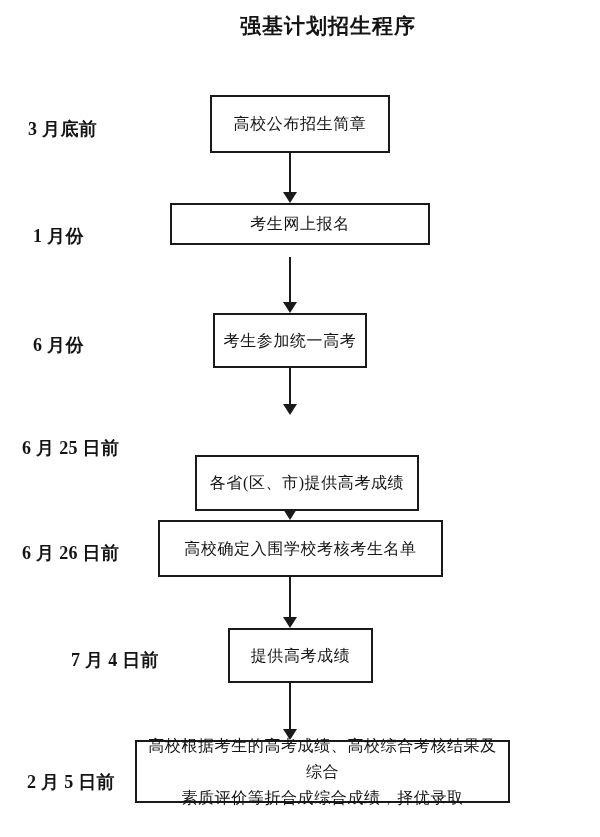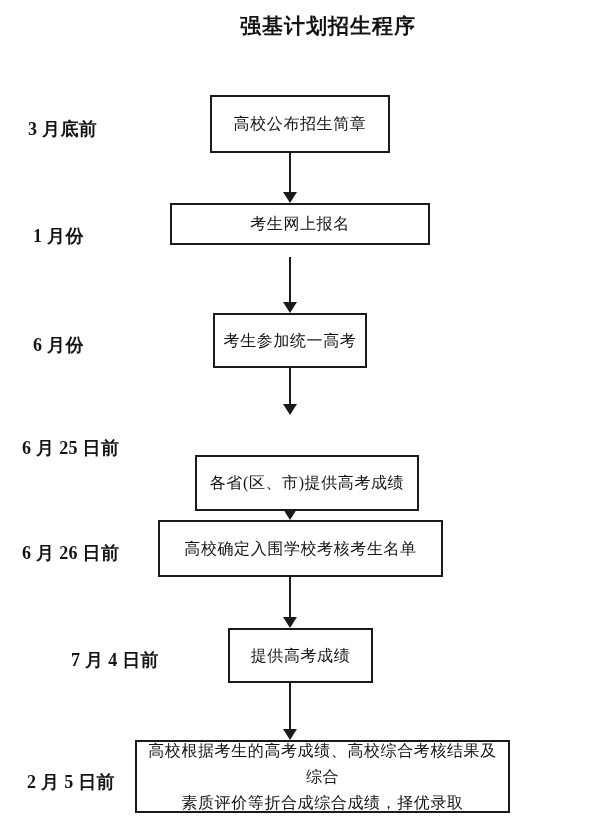--- a/index.html
+++ b/index.html
@@ -139,18 +139,18 @@
       </div>
       <div class="stage-label" style="left: 22px; top: 541px;">6 月 26 日前</div>
       <div class="stage-box" style="left: 158px; top: 520px; width: 285px; height: 57px;">
         <div class="stage-box-text">高校确定入围学校考核考生名单</div>
       </div>
       <div class="stage-label" style="left: 27px; top: 648px; margin-left: 44px;">7 月 4 日前</div>
       <div class="stage-box" style="left: 228px; top: 628px; width: 145px; height: 55px;">
         <div class="stage-box-text">提供高考成绩</div>
       </div>
       <div class="stage-label" style="left: 27px; top: 770px;">2 月 5 日前</div>
-      <div class="stage-box" style="left: 135px; top: 740px; width: 375px; height: 73px;">
+      <div class="stage-box" style="left: 135px; top: 740px; width: 375px; height: 63px;">
         <div class="stage-box-text">高校根据考生的高考成绩、高校综合考核结果及综合
 素质评价等折合成综合成绩，择优录取</div>
       </div>
     </div>
 </div>
 
 </body></html>

